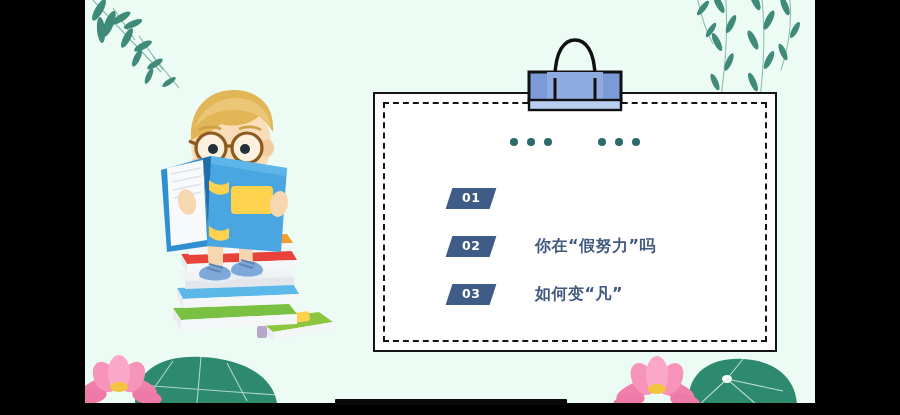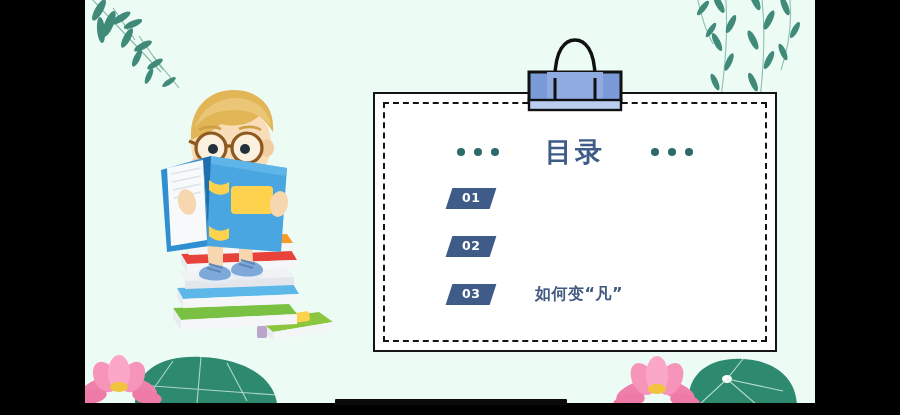--- a/index.html
+++ b/index.html
@@ -368,38 +368,38 @@
 
     <div class="panel">
       <div class="panel-dashed"></div>
 
       <div class="toc-header">
         <div class="dots">
           <span class="dot"></span>
           <span class="dot"></span>
           <span class="dot"></span>
         </div>
-        <div class="toc-title">目录</div>
         <div class="dots">
           <span class="dot"></span>
           <span class="dot"></span>
           <span class="dot"></span>
         </div>
       </div>
 
       <div class="toc-list">
         <div class="toc-item">
           <div class="toc-badge">
             <span>01</span>
           </div>
         </div>
         <div class="toc-item">
           <div class="toc-badge">
             <span>02</span>
           </div>
+          <div class="toc-label">你在“假努力”吗</div>
         </div>
         <div class="toc-item">
           <div class="toc-badge">
             <span>03</span>
           </div>
           <div class="toc-label">如何变“凡”</div>
         </div>
       </div>
     </div>
 

